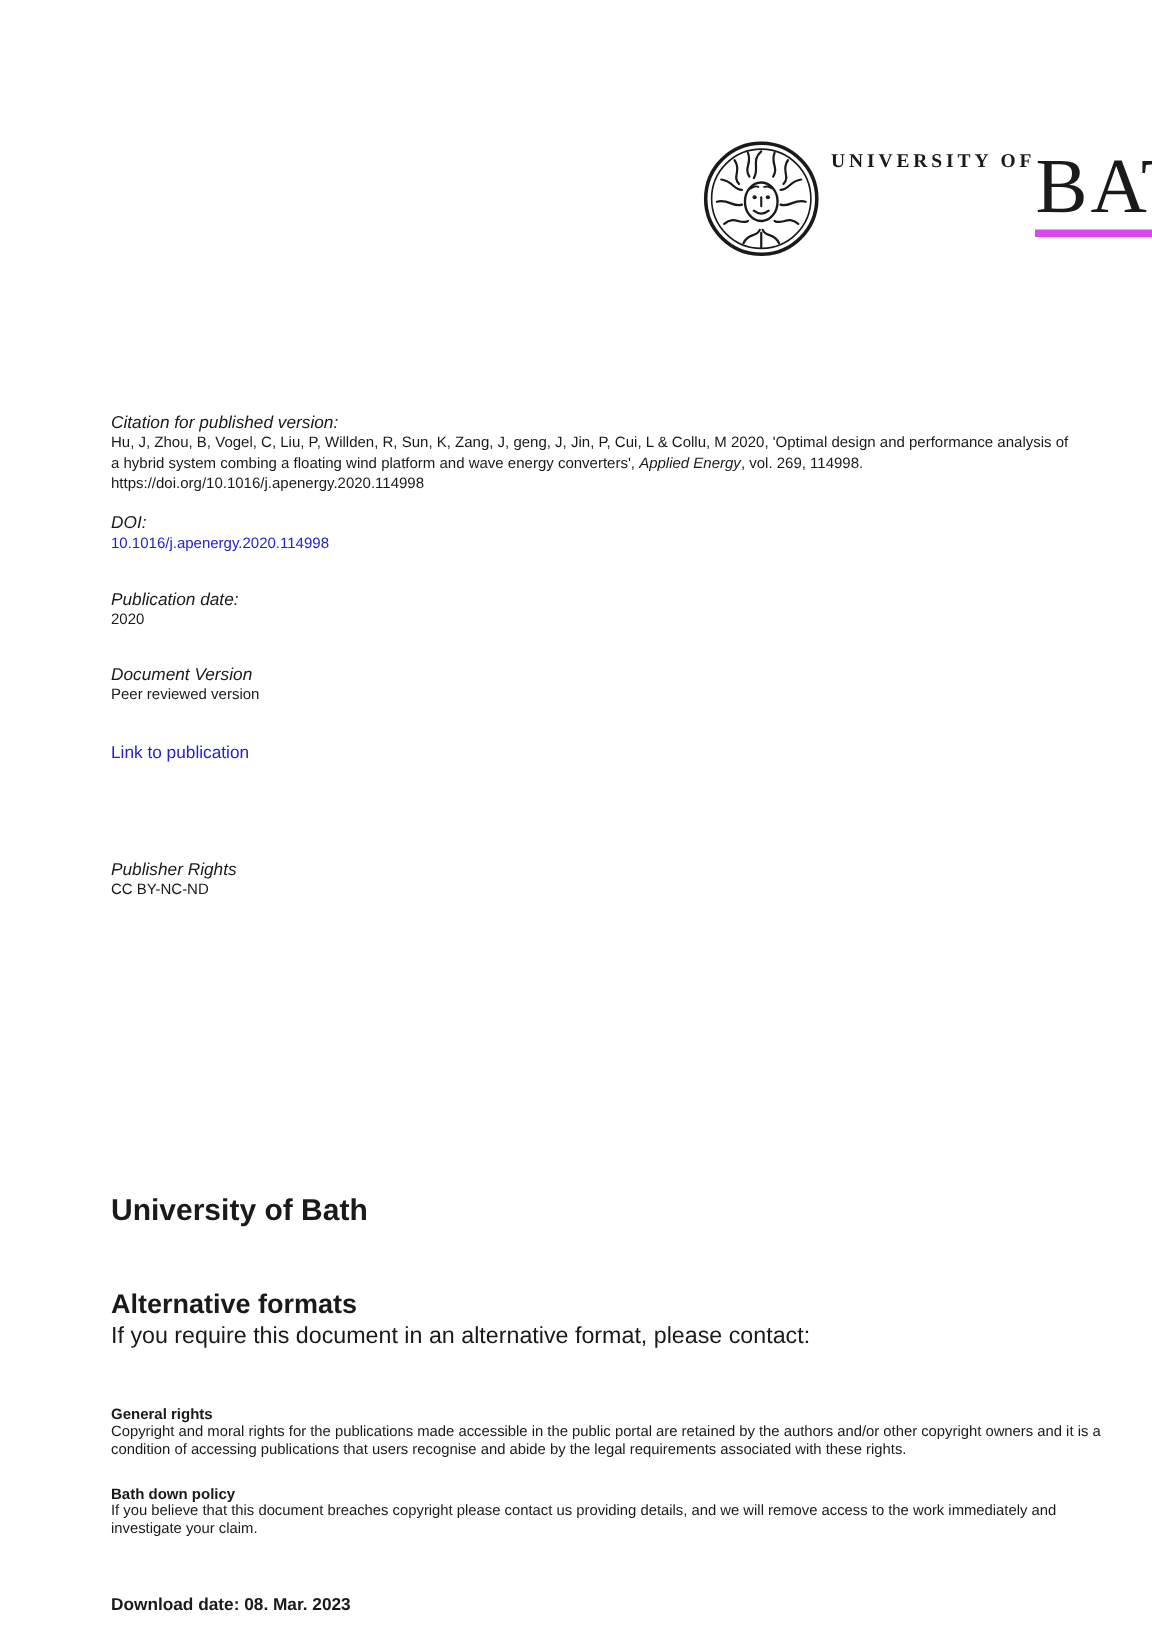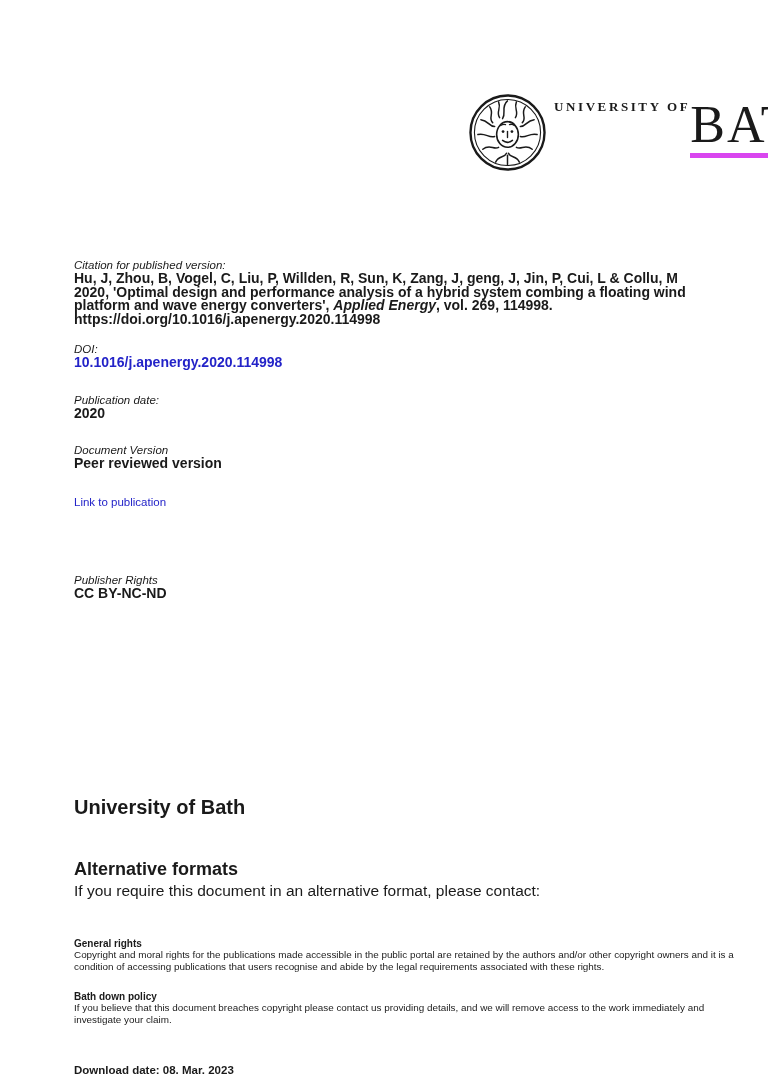--- a/index.html
+++ b/index.html
@@ -25,24 +25,24 @@
   .logo-large {
     font-family: "Liberation Serif", serif;
     font-size: 52px; line-height: 52px; letter-spacing: 2px;
     white-space: nowrap; color: #1a1a1a;
     border-bottom: 5px solid #d946ef;
     padding-bottom: 2px;
   }
 
   
   .lbl-italic { font-style: italic; font-size: 11.5px; line-height: 13.4px; }
-  .body-txt   { font-size: 14px; line-height: 13.4px; font-weight: bold; }
+  .body-txt   { font-size: 10px; line-height: 13.4px; }
   .link       { color: #2323c8; text-decoration: none; cursor: pointer; }
 
-  .citation   { top: 259px; width: 642px; }
+  .citation   { top: 276px; width: 642px; }
   .doi        { top: 343px; }
   .pubdate    { top: 394px; }
   .docver     { top: 444px; }
   .linkpub    { top: 496px; font-size: 11.5px; line-height: 13.4px; }
   .pubrights  { top: 574px; }
 
   .uob        { top: 796px; font-size: 20px; font-weight: bold; }
 
   .altformats { top: 859px; }
   .altformats .h { font-size: 18px; font-weight: bold; line-height: 21px; }

